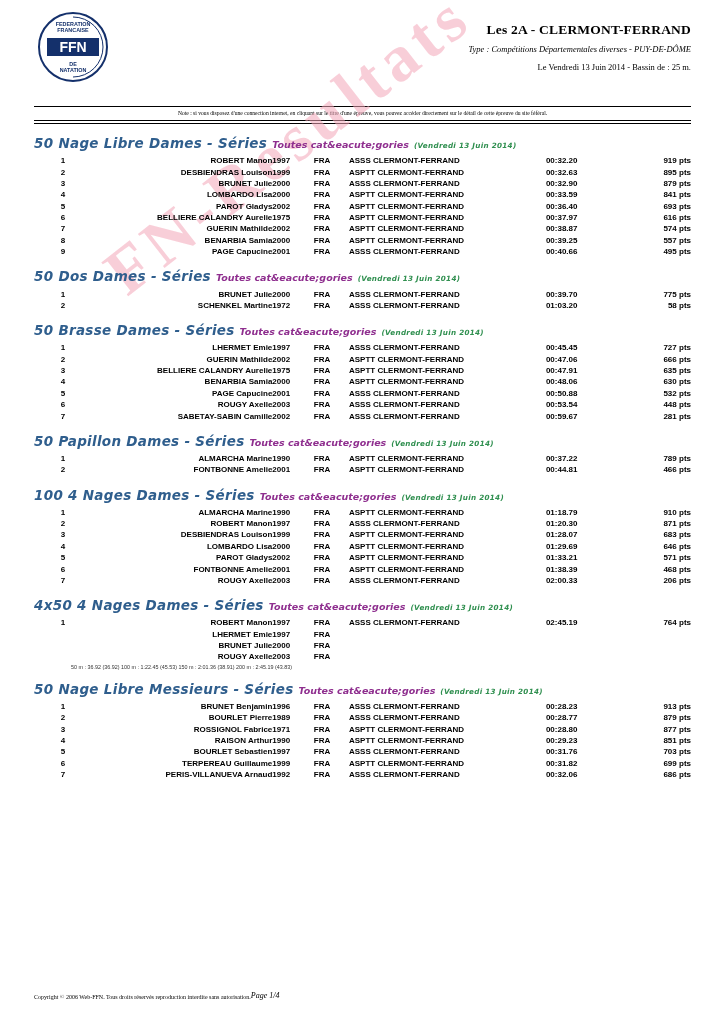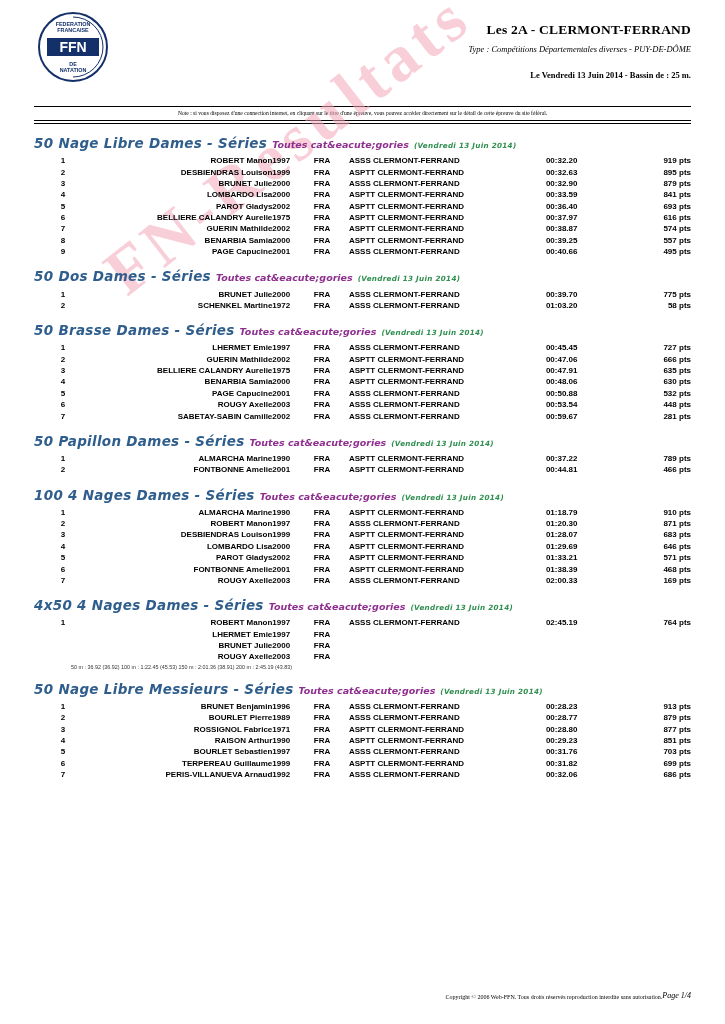--- a/index.html
+++ b/index.html
@@ -67,22 +67,21 @@
   }
   .doc-sub {
     font-size: 8.5px;
     font-style: italic;
     font-family: "Liberation Serif", serif;
     margin-top: 6px;
   }
   .doc-sub2 {
     font-size: 8.5px;
     font-family: "Liberation Serif", serif;
-    margin-top: 16px;
-    font-weight: bold;
+    margin-top: 8px;
   }
 
   
   .notice-wrap {
     margin-top: 12px;
     border-top: 1px solid #000;
     border-bottom: 1px solid #000;
     padding: 3px 0 4px 0;
   }
   .notice {
@@ -157,21 +156,21 @@
 
   
   .footer {
     position: absolute;
     left: 34px;
     right: 34px;
     bottom: 24px;
     font-size: 6px;
     font-family: "Liberation Serif", serif;
     display: flex;
-    justify-content: flex-end;
+    justify-content: flex-start;
     align-items: flex-end;
   }
   .footer .pg {
     font-style: italic;
     font-size: 8px;
   }
 </style>
 </head>
 <body>
 
@@ -471,21 +470,21 @@
               <td class="time">01:38.39</td>
               <td class="points">468 pts</td>
             </tr>
             <tr>
               <td class="rank">7</td>
               <td class="name">ROUGY Axelle</td>
               <td class="year">2003</td>
               <td class="nat">FRA</td>
               <td class="club">ASSS CLERMONT-FERRAND</td>
               <td class="time">02:00.33</td>
-              <td class="points">169 pts</td>
+              <td class="points">206 pts</td>
             </tr>
           </tbody>
         </table>
       </div>
       <div class="event">
         <div class="event-head"><span>4x50 4 Nages Dames - Séries</span> <span class="cat">Toutes cat&amp;eacute;gories</span> <span class="date">(Vendredi 13 Juin 2014)</span></div>
         <table class="results">
           <tbody>
             <tr>
               <td class="rank">1</td>

